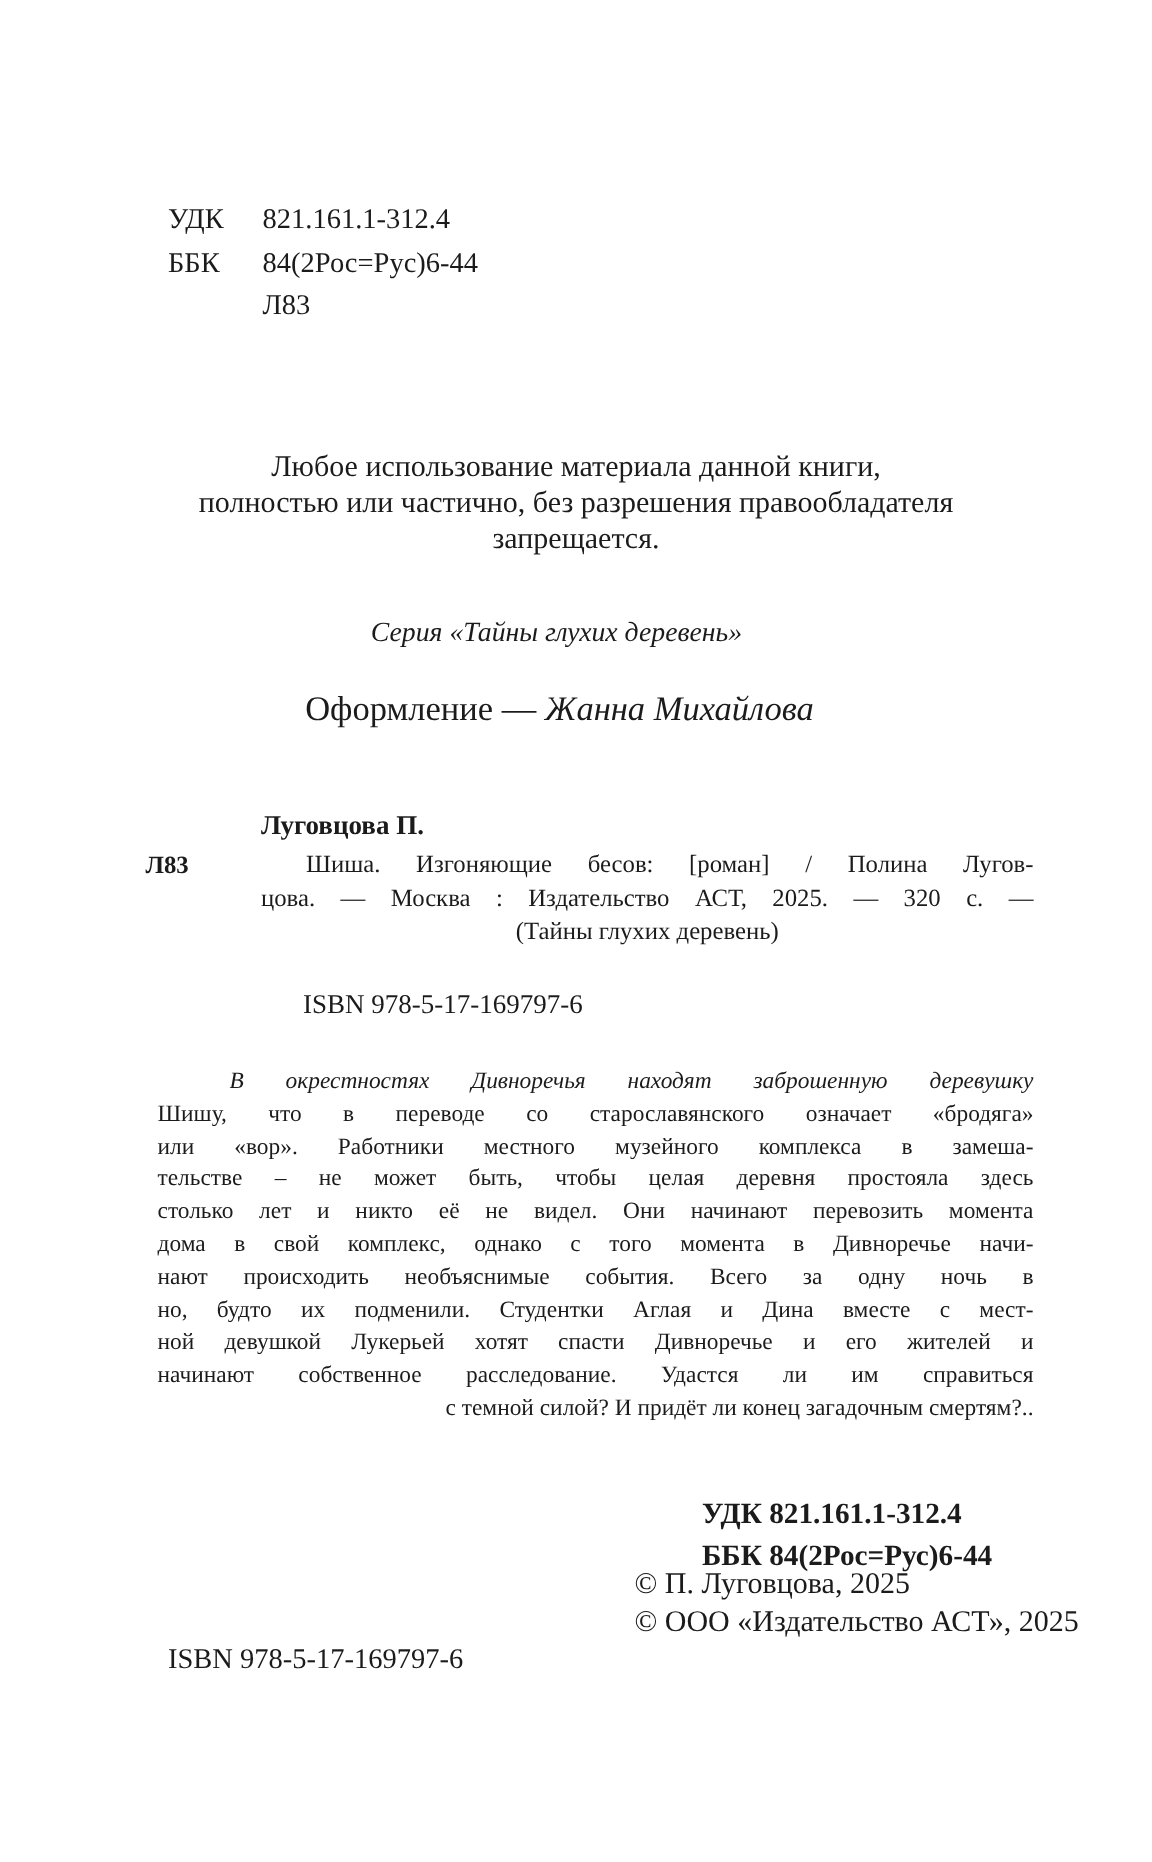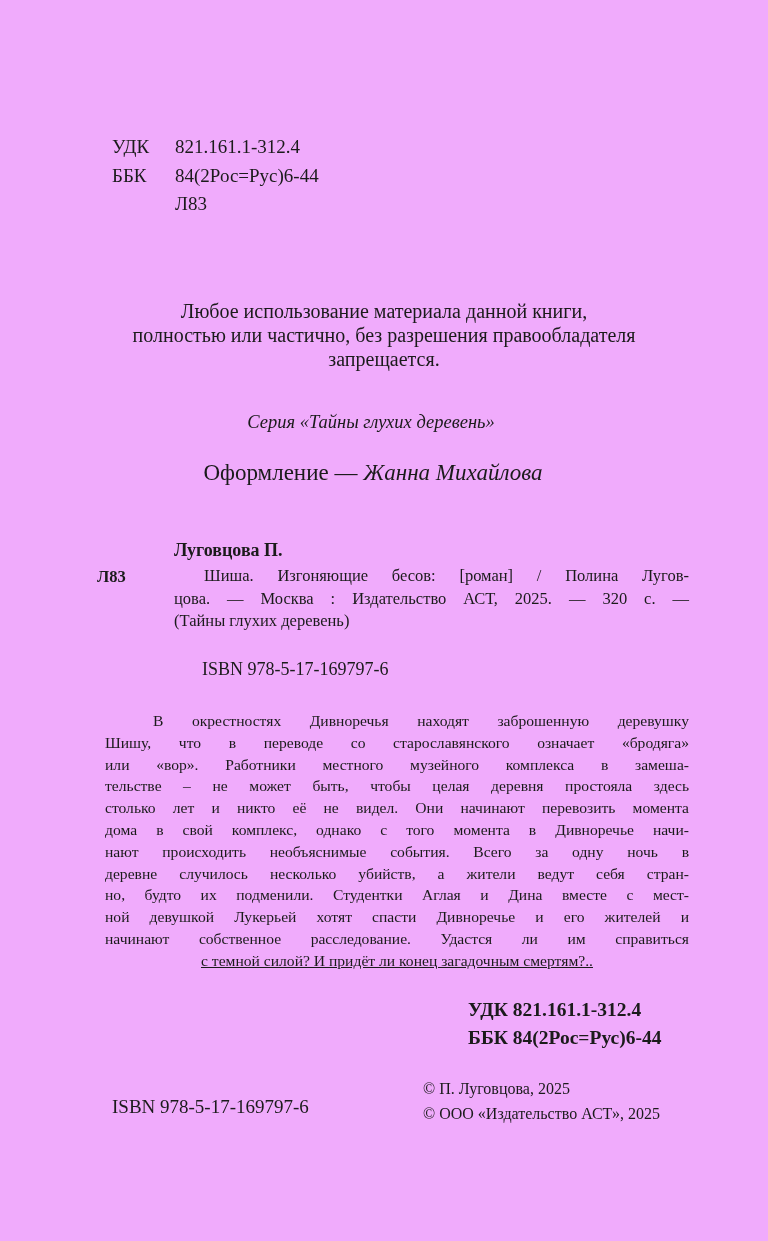--- a/index.html
+++ b/index.html
@@ -1,21 +1,21 @@
 <!DOCTYPE html>
 <html><head>
 <meta charset="utf-8">
 <style>
   html, body { margin: 0; padding: 0; background: #e8e8e8; }
   .page {
     position: relative;
     width: 768px;
     height: 1241px;
     margin: 0 auto;
-    background: #f0abfc;
+    background: #ffffff;
     font-family: "Liberation Serif", "DejaVu Serif", serif;
     color: #1b1b1b;
     overflow: hidden;
   }
   
   .top-codes {
     position: absolute;
     left: 112px; top: 133px;
     font-size: 19px;
     line-height: 28.5px;
@@ -59,57 +59,57 @@
     font-size: 16.5px;
   }
   .card-entry {
     position: absolute;
     left: 174px; top: 565px;
     width: 515px;
     font-size: 16.5px;
     line-height: 22.5px;
   }
   .card-entry .jline { text-align: justify; text-align-last: justify; }
-  .card-entry .jlast { text-align: left; }
+  .card-entry .jlast { text-align: center; }
   .card-entry .indent1 { text-indent: 30px; }
   .card-isbn {
     position: absolute;
     left: 202px; top: 659px;
     font-size: 18px;
   }
   
   .annotation {
     position: absolute;
     left: 105px; top: 710px;
     width: 584px;
     font-size: 15.6px;
     line-height: 21.8px;
   }
   .annotation .jline { text-align: justify; text-align-last: justify; }
-  .annotation .jlast { text-align: center; text-decoration: underline; }
-  .annotation .indent1 { text-indent: 48px; }
+  .annotation .jlast { text-align: right; }
+  .annotation .indent1 { text-indent: 48px; font-style: italic; }
   
   .bottom-codes {
     position: absolute;
     left: 468px; top: 996px;
     font-weight: bold;
     font-size: 19.5px;
     line-height: 27.5px;
     white-space: nowrap;
   }
   
   .footer-isbn {
     position: absolute;
     left: 112px; top: 1096px;
     font-size: 19px;
   }
   .footer-copyrights {
     position: absolute;
-    left: 423px; top: 1076px;
-    font-size: 16px;
+    left: 423px; top: 1044px;
+    font-size: 20px;
     line-height: 25.2px;
     white-space: nowrap;
   }
 </style>
 </head>
 <body>
 
 <div class="page">
 
   <div class="top-codes">
@@ -146,21 +146,20 @@
   <div class="card-isbn">ISBN 978-5-17-169797-6</div>
 
   <div class="annotation">
     <div class="jline indent1">В окрестностях Дивноречья находят заброшенную деревушку</div>
     <div class="jline">Шишу, что в переводе со старославянского означает «бродяга»</div>
     <div class="jline">или «вор». Работники местного музейного комплекса в замеша-</div>
     <div class="jline">тельстве – не может быть, чтобы целая деревня простояла здесь</div>
     <div class="jline">столько лет и никто её не видел. Они начинают перевозить момента</div>
     <div class="jline">дома в свой комплекс, однако с того момента в Дивноречье начи-</div>
     <div class="jline">нают происходить необъяснимые события. Всего за одну ночь в</div>
-    <div class="jline">деревне случилось несколько убийств, а жители ведут себя стран-</div>
     <div class="jline">но, будто их подменили. Студентки Аглая и Дина вместе с мест-</div>
     <div class="jline">ной девушкой Лукерьей хотят спасти Дивноречье и его жителей и</div>
     <div class="jline">начинают собственное расследование. Удастся ли им справиться</div>
     <div class="jlast">с темной силой? И придёт ли конец загадочным смертям?..</div>
   </div>
 
   <div class="bottom-codes">
     <div>УДК 821.161.1-312.4</div>
     <div>ББК 84(2Рос=Рус)6-44</div>
   </div>

